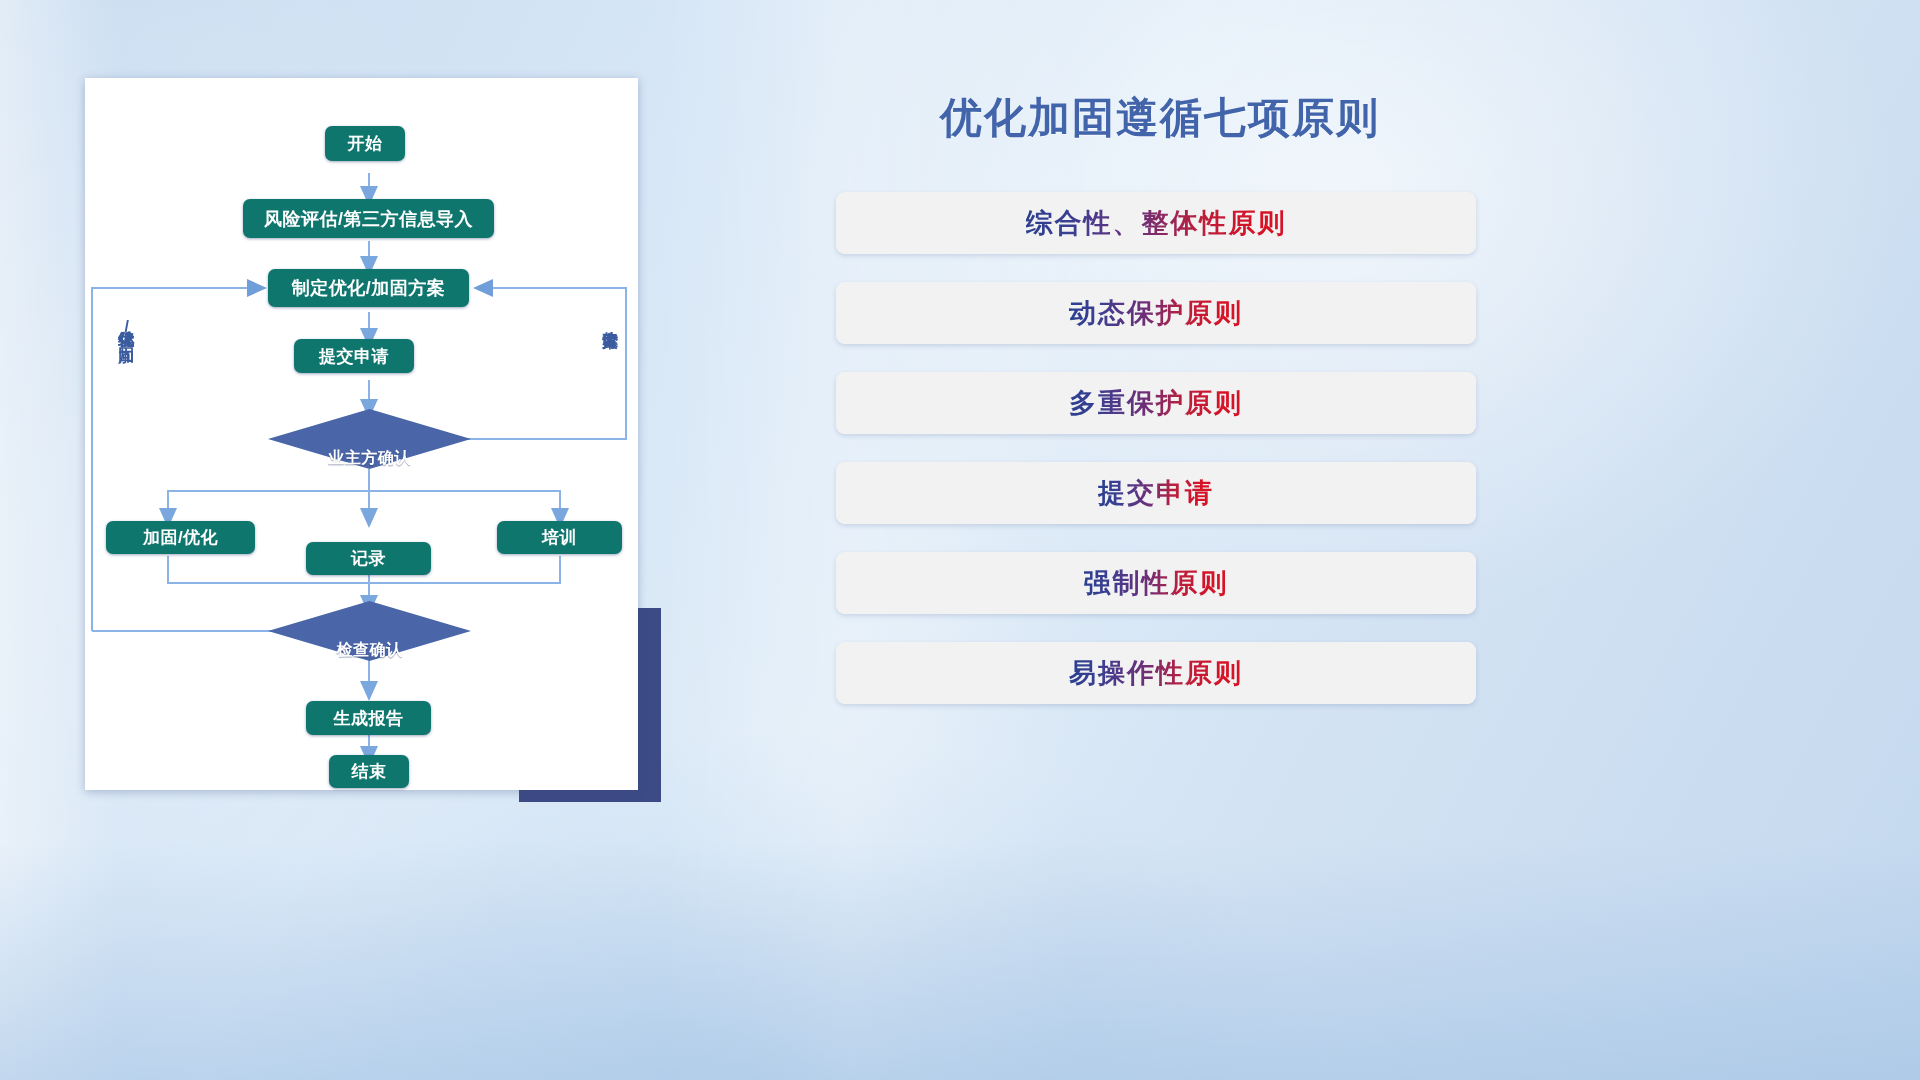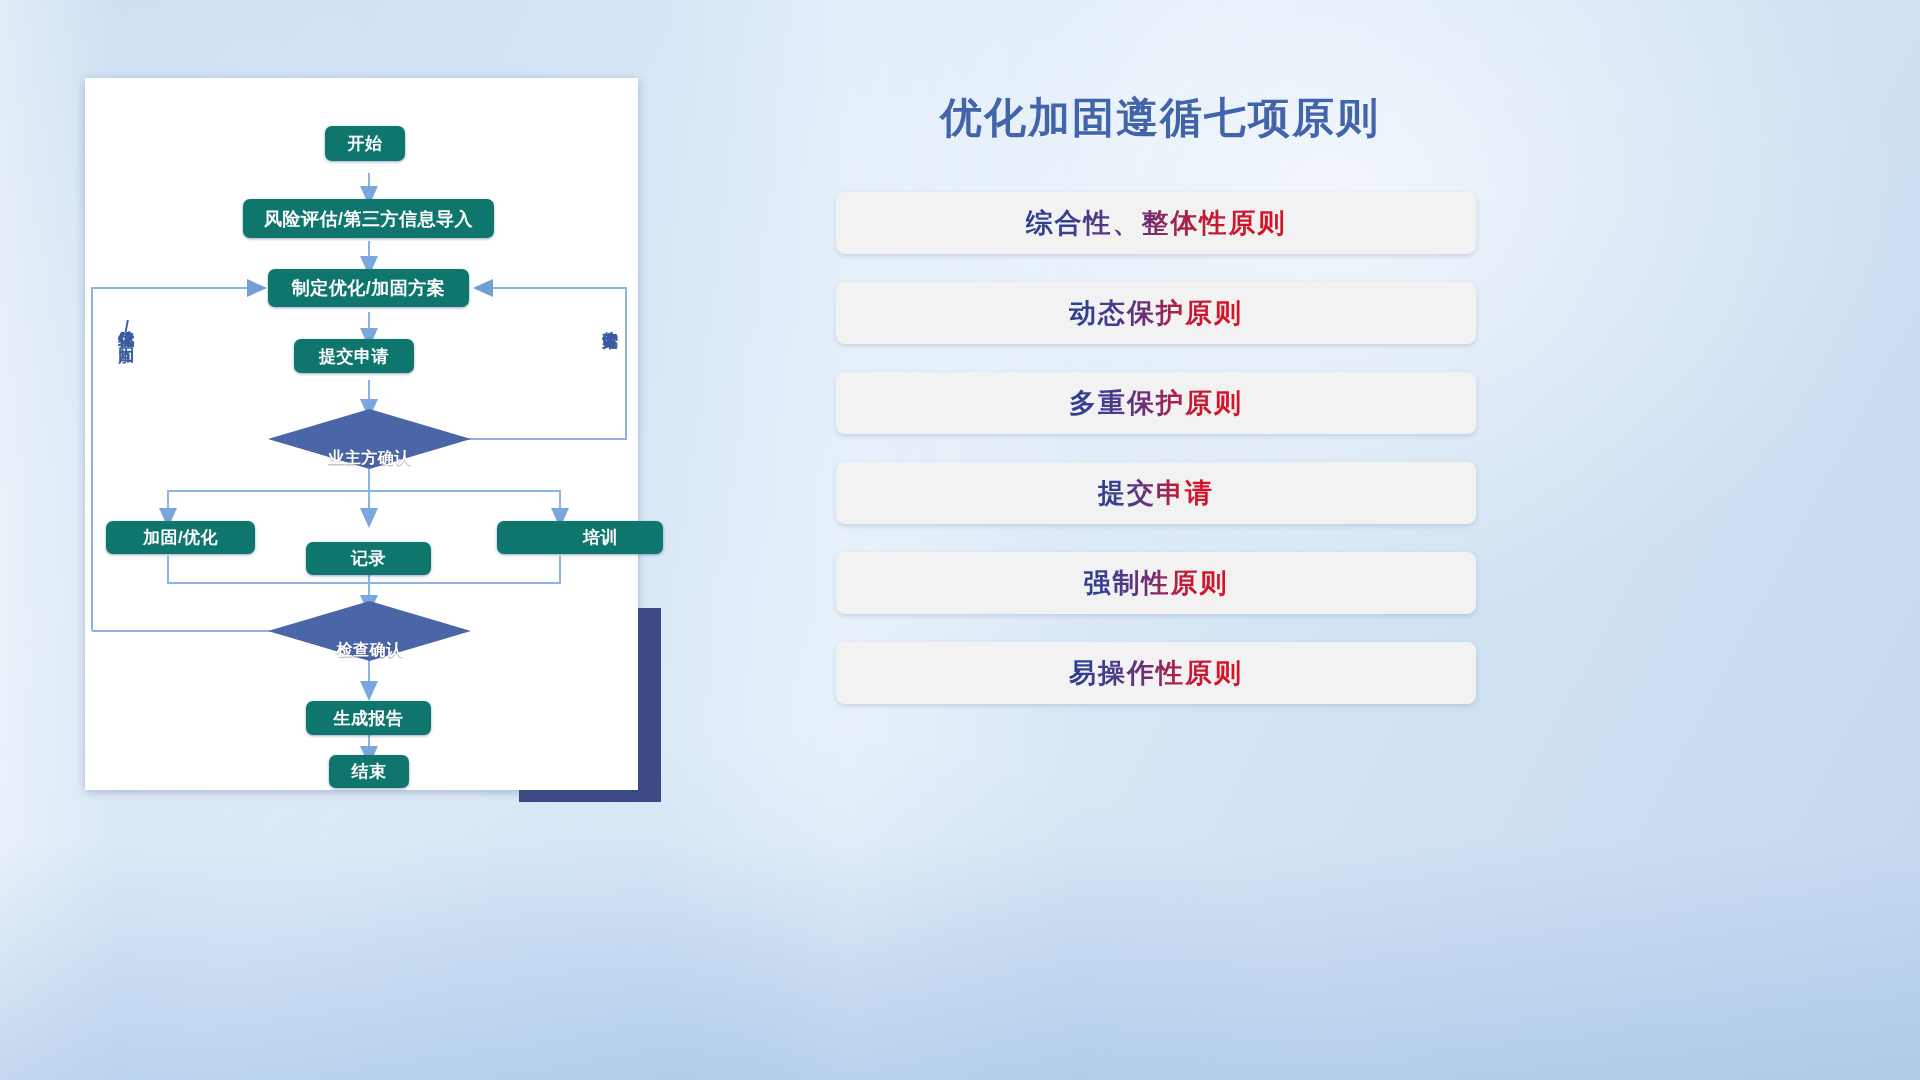--- a/index.html
+++ b/index.html
@@ -133,21 +133,21 @@
   <span class="diaShape"></span>
   <span class="diaTxt">业主方确认</span>
 </div>
 
 <div class="nodeBox" style="left:106px;top:521px;width:149px;height:33px;font-size:17px;">
   <span>加固/优化</span>
 </div>
 <div class="nodeBox" style="left:306px;top:521px;width:125px;height:33px;font-size:17px;margin-top:21px;">
   <span>记录</span>
 </div>
-<div class="nodeBox" style="left:497px;top:521px;width:125px;height:33px;font-size:17px;padding-left:41px;">
+<div class="nodeBox" style="left:497px;top:521px;width:125px;height:33px;font-size:17px;">
   <span>培训</span>
 </div>
 
 <div class="nodeDia" style="left:268px;top:601px;width:203px;height:60px;font-size:16px;">
   <span class="diaShape"></span>
   <span class="diaTxt">检查确认</span>
 </div>
 
 <div class="nodeBox" style="left:306px;top:701px;width:125px;height:34px;font-size:17px;">
   <span>生成报告</span>

